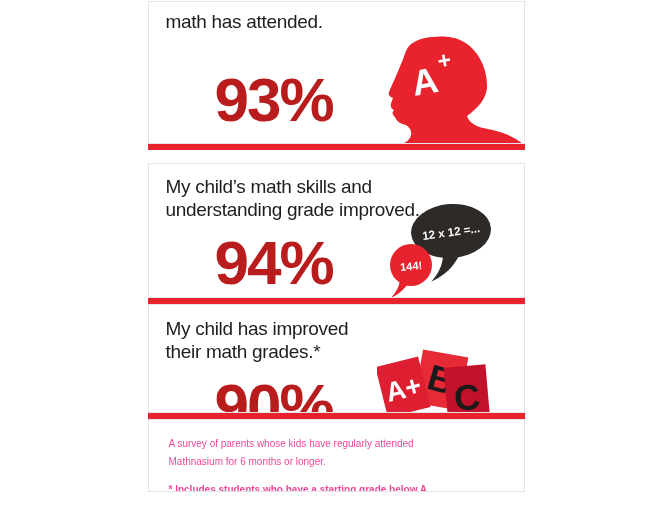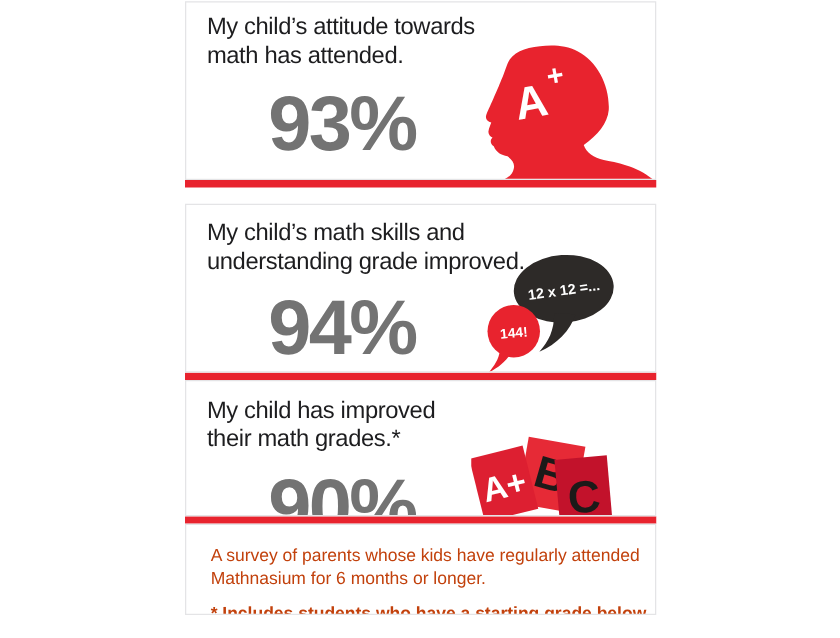--- a/index.html
+++ b/index.html
@@ -39,21 +39,21 @@
   }
   .panel-1 .statement { top: 8px; }
   .panel-2 .statement { top: 11px; }
   .panel-3 .statement { top: 12px; }
   .percent {
     position: absolute;
     left: 66px;
     font-size: 62px;
     font-weight: bold;
     letter-spacing: -2px;
-    color: #737373;
+    color: #b91c1c;
     text-align: center;
   }
   .panel-1 .percent { top: 62px; }
   .panel-2 .percent { top: 63px; }
   .panel-3 .percent { top: 65px; }
 
   .icon-head   { position: absolute; left: 230px; top: 30px; }
   .icon-bubbles{ position: absolute; left: 235px; top: 30px; }
   .icon-cards  { position: absolute; left: 228px; top: 35px; }
 
@@ -67,34 +67,33 @@
   .bubble-a  { fill: #ffffff; font-size: 11px;  text-anchor: middle; }
   .card-letter-white { fill: #ffffff; font-size: 27px; text-anchor: middle; }
   .card-letter-black { fill: #1c1a19; font-size: 36px; text-anchor: middle; }
 
   .footer-panel {
     height: 73px;
     padding: 15px 0 0 20px;
   }
   .footer-panel p {
     margin: 0;
-    font-size: 14px;
+    font-size: 10px;
     line-height: 18px;
-    color: #c2410c;
+    color: #ec4899;
   }
   .footer-panel .note { margin-top: 10px; font-weight: bold; }
 </style>
 </head>
 <body>
 
 <div class="infographic">
 
   <section class="panel panel-1">
     <div class="statement">
-      <div>My child’s attitude towards</div>
       <div>math has attended.</div>
     </div>
     <div class="percent">93%</div>
     <svg class="icon-head" width="148" height="113" viewBox="0 0 148 113" aria-hidden="true">
       <path fill="#e8232e" d="M53,5
         C40,6 30,11 27,19
         C25,24 24,28 22,32
         C19,40 12,55 10,60
         C9,63 11,65 14,66
         C13,69 12,71 12,72

